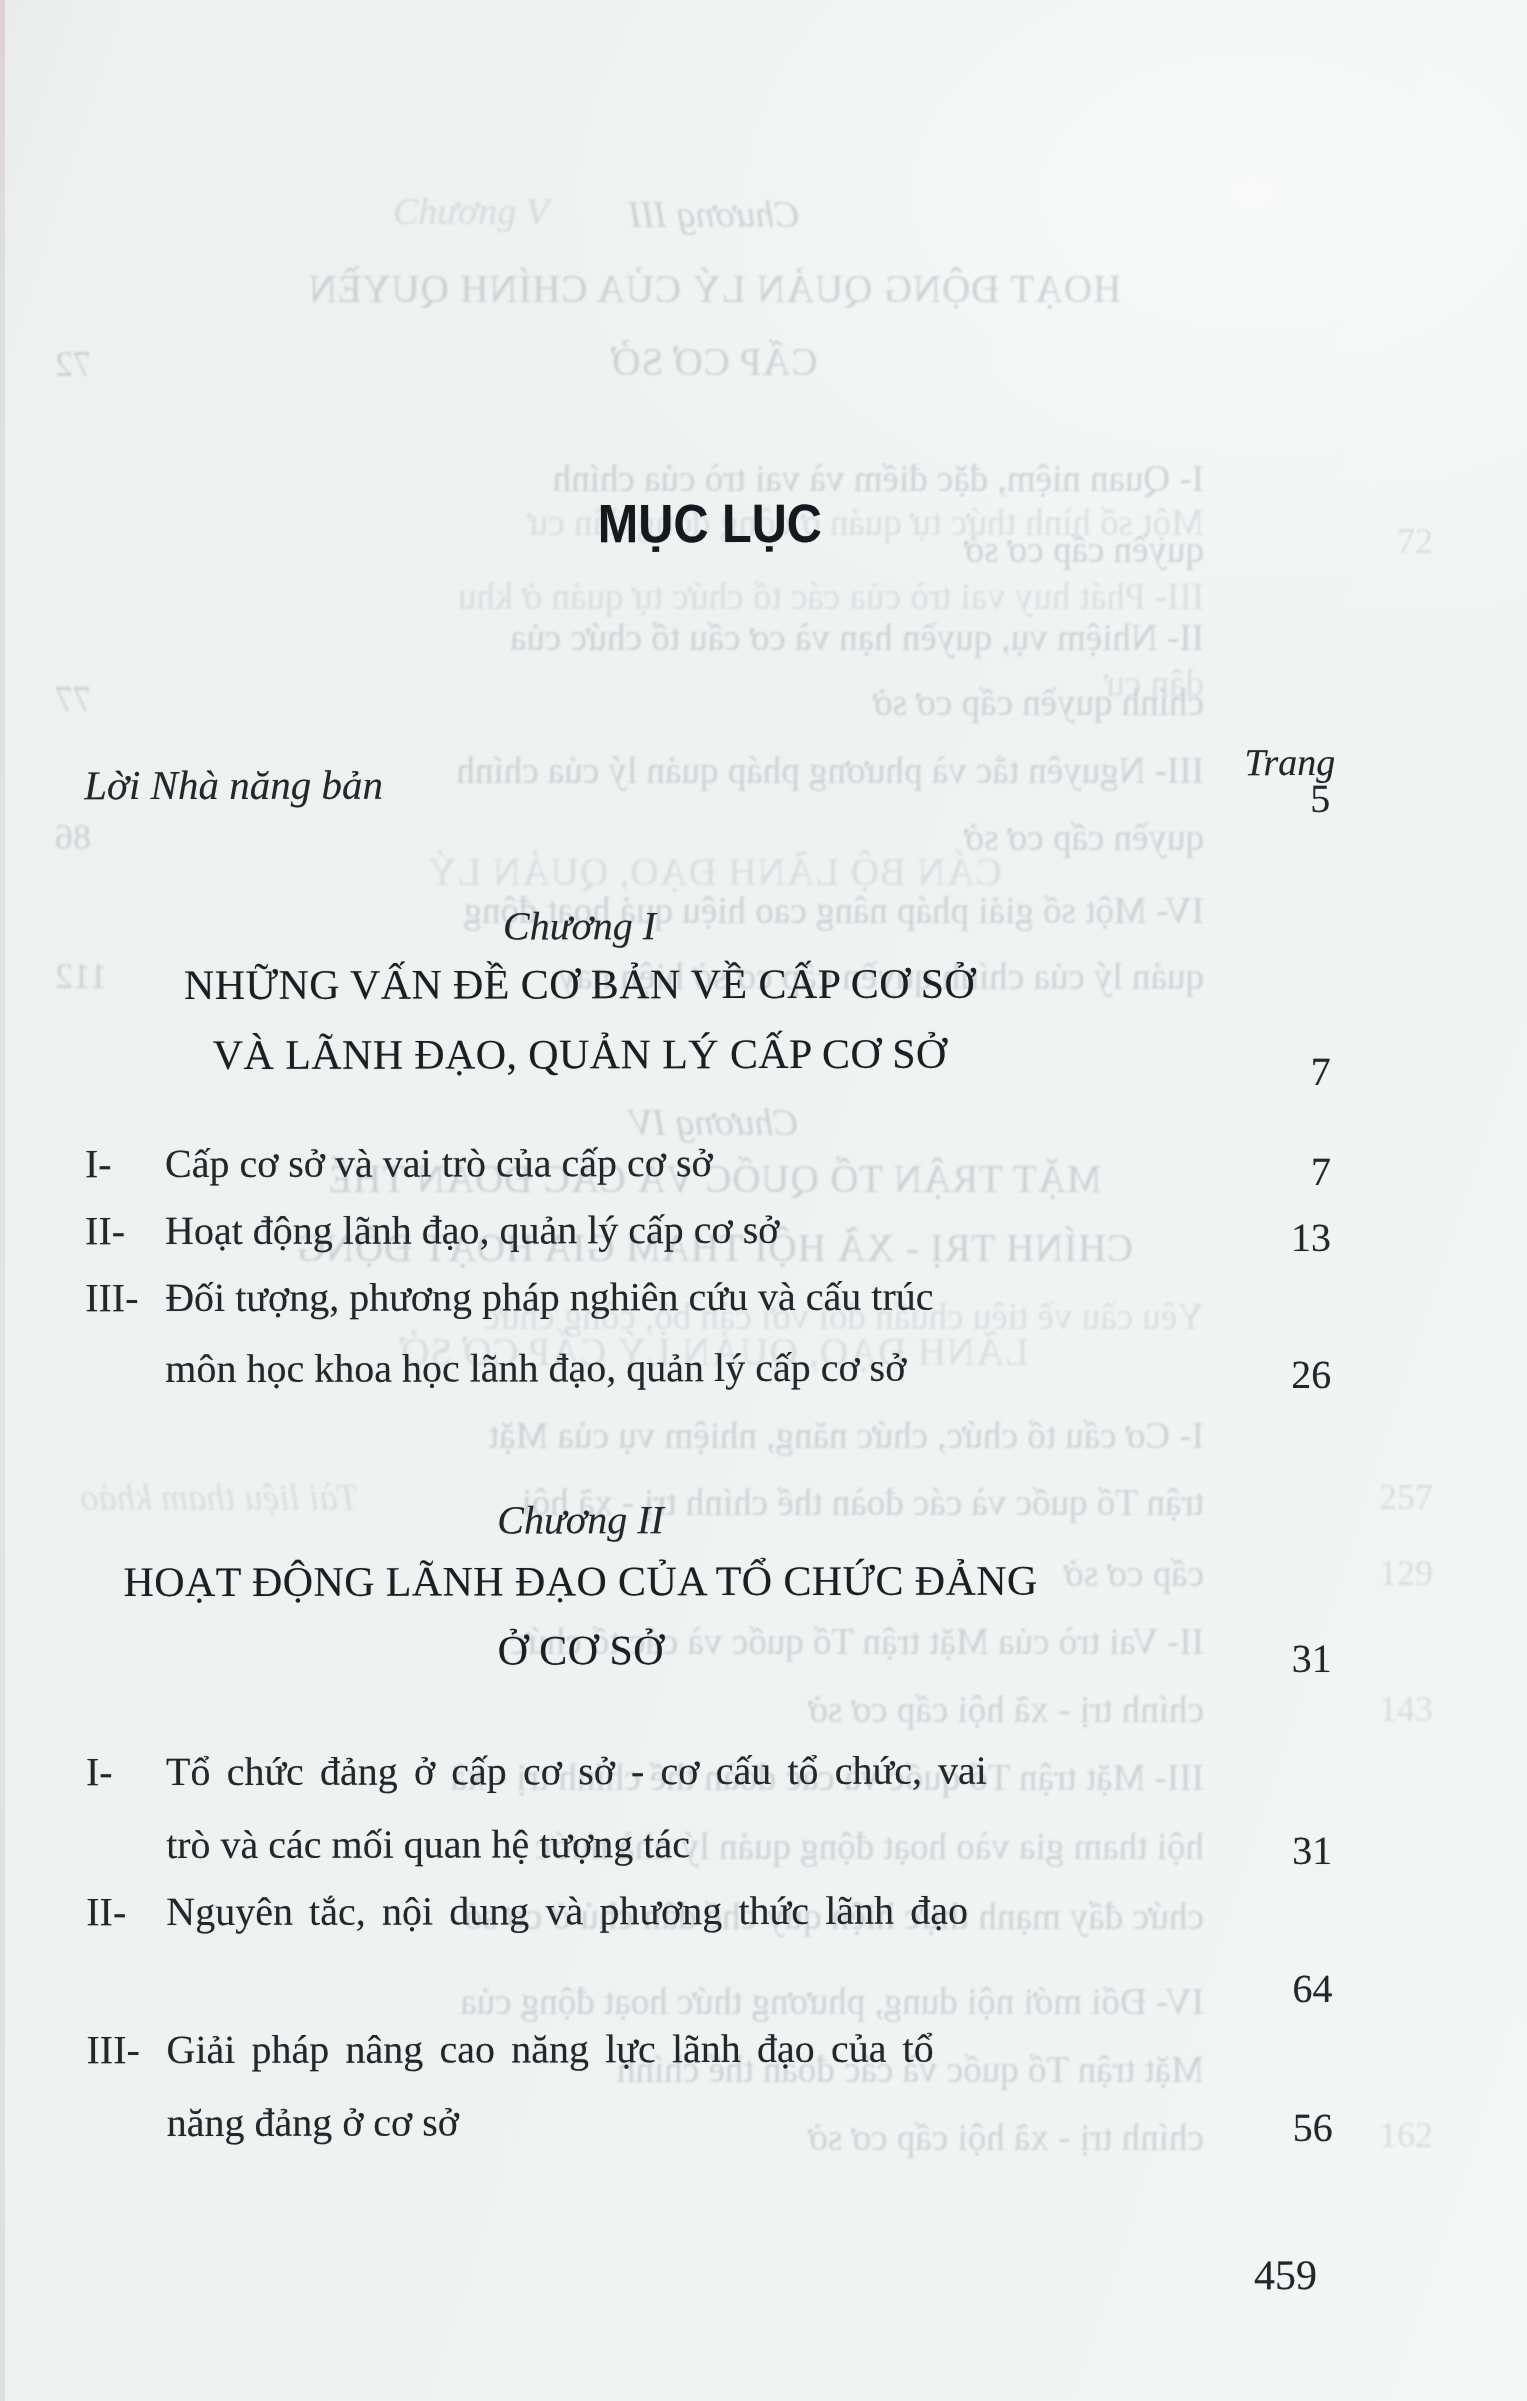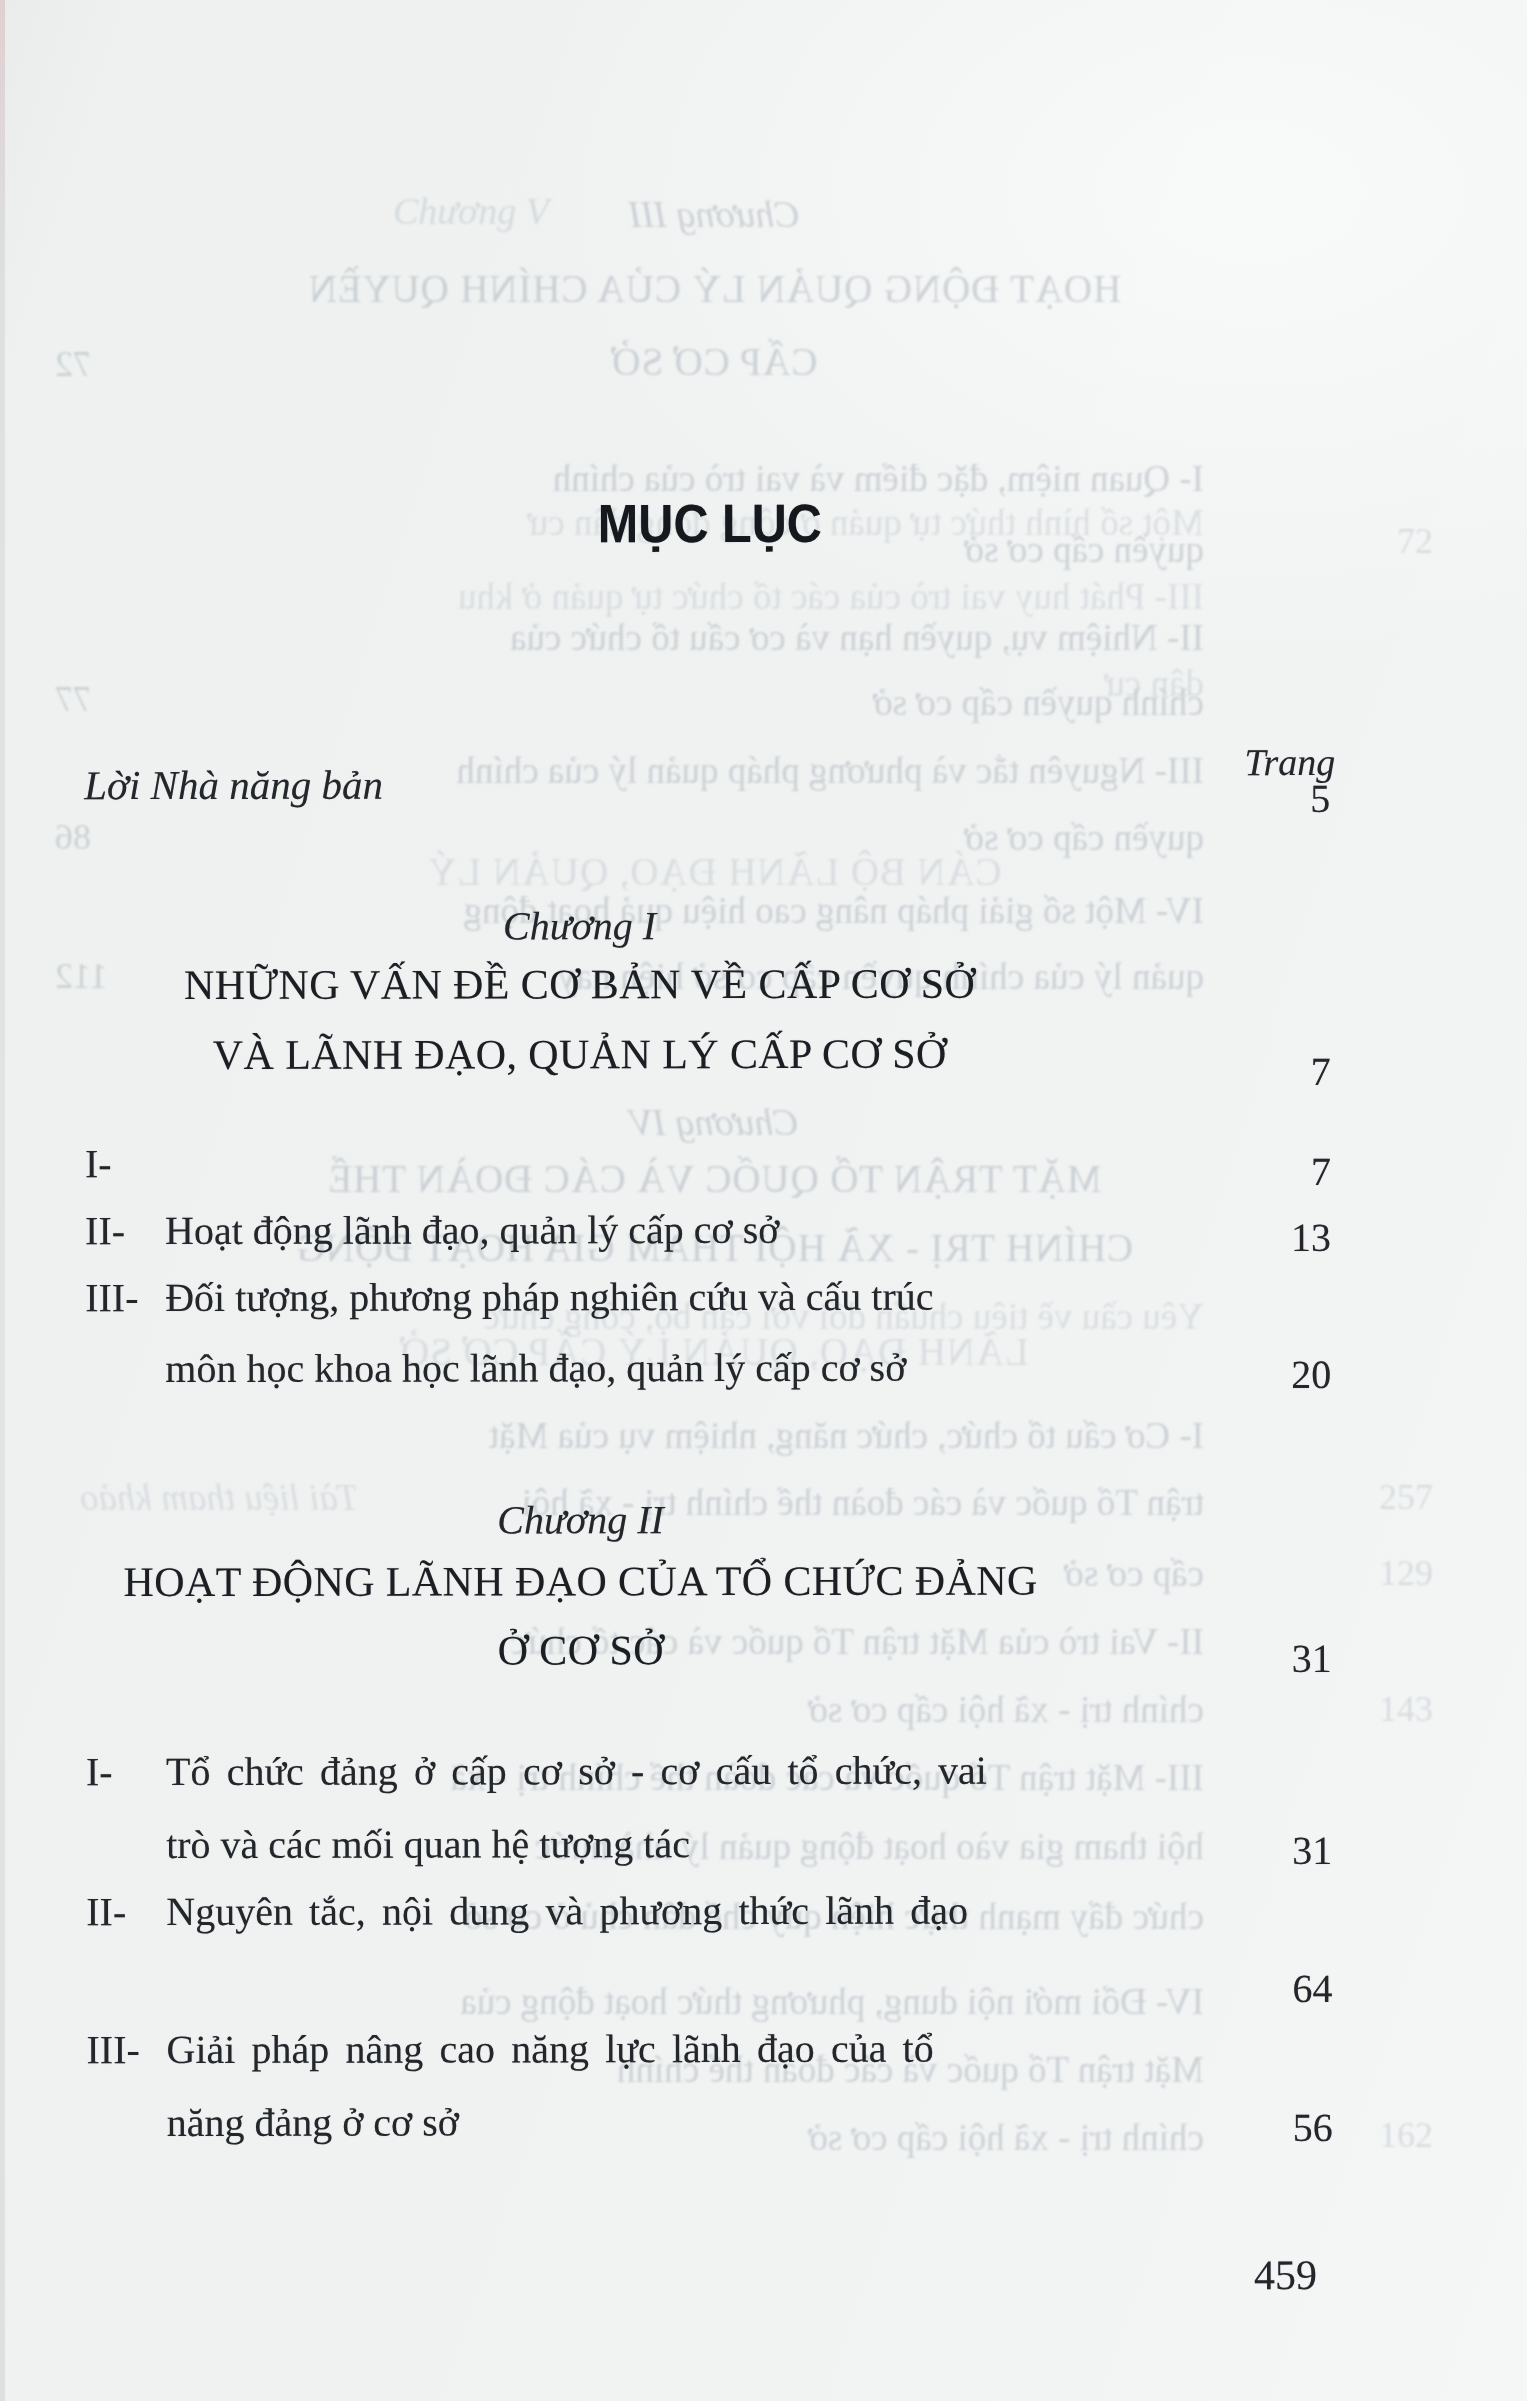--- a/index.html
+++ b/index.html
@@ -108,30 +108,31 @@
 
   <div class="t front" style="top:764px">Lời Nhà năng bản</div>
   <div class="t pg" style="top:780px">5</div>
 
   <div class="t chname" style="top:906px">Chương I</div>
   <div class="t chhead" style="top:963px">NHỮNG VẤN ĐỀ CƠ BẢN VỀ CẤP CƠ SỞ</div>
   <div class="t chhead" style="top:1033px">VÀ LÃNH ĐẠO, QUẢN LÝ CẤP CƠ SỞ</div>
   <div class="t pg" style="top:1053px">7</div>
 
   <div class="t num" style="top:1143px">I-</div>
+  <div class="t line" style="top:1143px">Cấp cơ sở và vai trò của cấp cơ sở</div>
   <div class="t pg" style="top:1153px">7</div>
 
   <div class="t num" style="top:1210px">II-</div>
   <div class="t line" style="top:1210px">Hoạt động lãnh đạo, quản lý cấp cơ sở</div>
   <div class="t pg" style="top:1219px">13</div>
 
   <div class="t num" style="top:1277px">III-</div>
   <div class="t line" style="top:1277px">Đối tượng, phương pháp nghiên cứu và cấu trúc</div>
   <div class="t line" style="top:1348px">môn học khoa học lãnh đạo, quản lý cấp cơ sở</div>
-  <div class="t pg" style="top:1356px">20</div>
+  <div class="t pg" style="top:1356px">26</div>
 
   <div class="t chname" style="top:1500px">Chương II</div>
   <div class="t chhead" style="top:1560px">HOẠT ĐỘNG LÃNH ĐẠO CỦA TỔ CHỨC ĐẢNG</div>
   <div class="t chhead" style="top:1629px">Ở CƠ SỞ</div>
   <div class="t pg" style="top:1640px">31</div>
 
   <div class="t num" style="top:1751px">I-</div>
   <div class="t line wide" style="top:1751px">Tổ chức đảng ở cấp cơ sở - cơ cấu tổ chức, vai</div>
   <div class="t line" style="top:1824px">trò và các mối quan hệ tượng tác</div>
   <div class="t pg" style="top:1832px">31</div>

